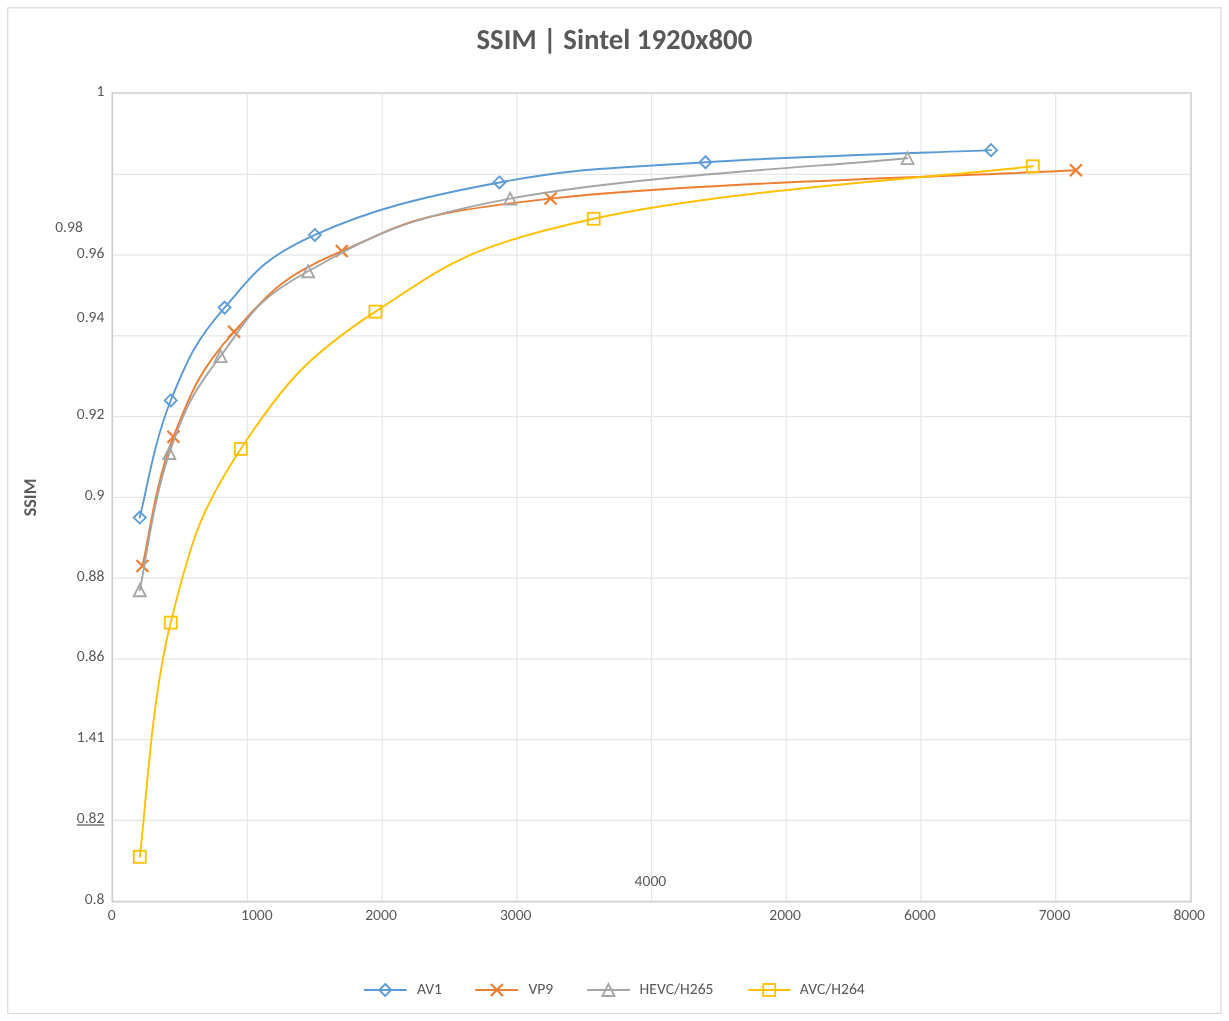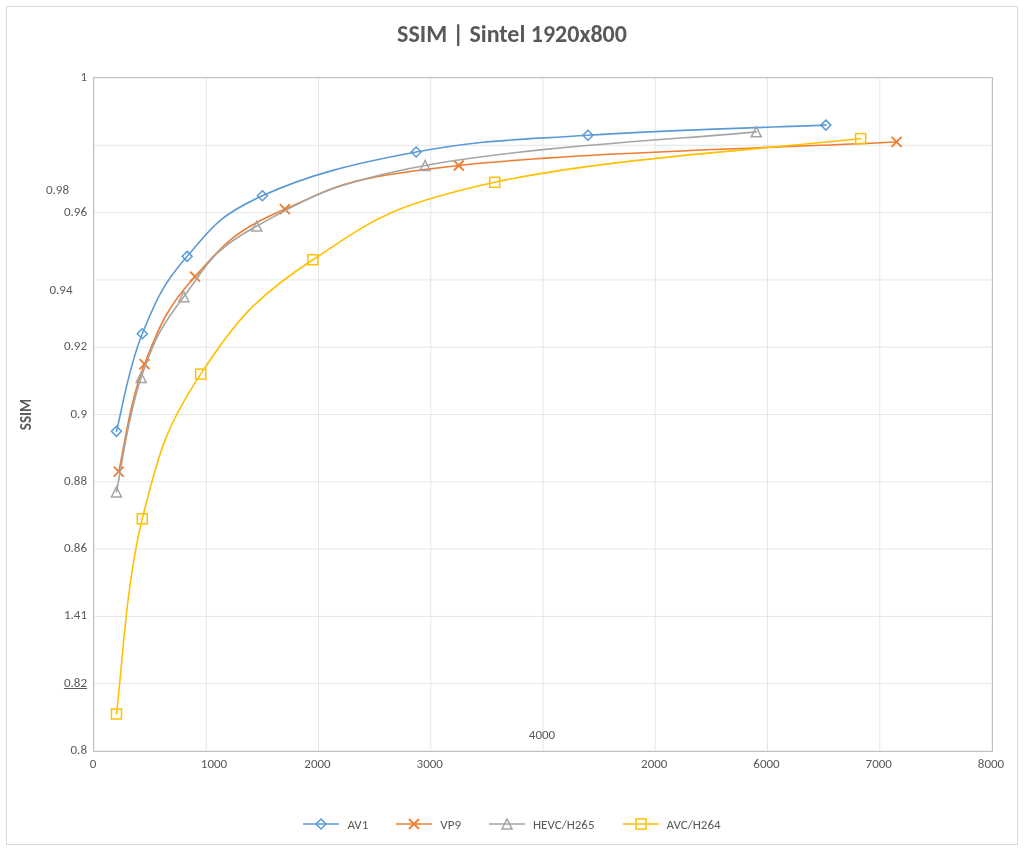--- a/index.html
+++ b/index.html
@@ -78,21 +78,21 @@
     bottom: 12px;
     display: flex;
     justify-content: center;
     align-items: center;
     gap: 28px;
     font-size: 13px;
     color: #595959;
   }
   .legend-item {
     display: inline-flex;
-    align-items: flex-start;
+    align-items: center;
     gap: 8px;
     margin-top: 28px;
   }
   .legend-swatch {
     width: 36px;
     height: 14px;
     position: relative;
   }
   .legend-swatch svg { display:block; }
 </style>
@@ -232,18 +232,18 @@
       <div class="tick-label tick-x" style="left: 729.5px; top: 749px;">6000</div>
       <div class="tick-label tick-x" style="left: 841.75px; top: 749px;">7000</div>
       <div class="tick-label tick-x" style="left: 954px; top: 749px;">8000</div>
       <div class="tick-label tick-y" style="left: 28px; top: 735px;">0.8</div>
       <div class="tick-label tick-y" style="left: 28px; top: 667.7px; text-decoration: underline;">0.82</div>
       <div class="tick-label tick-y" style="left: 28px; top: 600.4px;">1.41</div>
       <div class="tick-label tick-y" style="left: 28px; top: 533.1px;">0.86</div>
       <div class="tick-label tick-y" style="left: 28px; top: 465.8px;">0.88</div>
       <div class="tick-label tick-y" style="left: 28px; top: 398.5px;">0.9</div>
       <div class="tick-label tick-y" style="left: 28px; top: 331.2px;">0.92</div>
-      <div class="tick-label tick-y" style="left: 28px; top: 275px; text-align: center;">0.94</div>
+      <div class="tick-label tick-y" style="left: 28px; top: 250px;">0.94</div>
       <div class="tick-label tick-y" style="left: 28px; top: 196.6px;">0.96</div>
       <div class="tick-label tick-y" style="left: 10px; top: 129.3px; margin-top: 46px;">0.98</div>
       <div class="tick-label tick-y" style="left: 28px; top: 62px;">1</div>
     </div>
 </div>
 
 </body></html>

